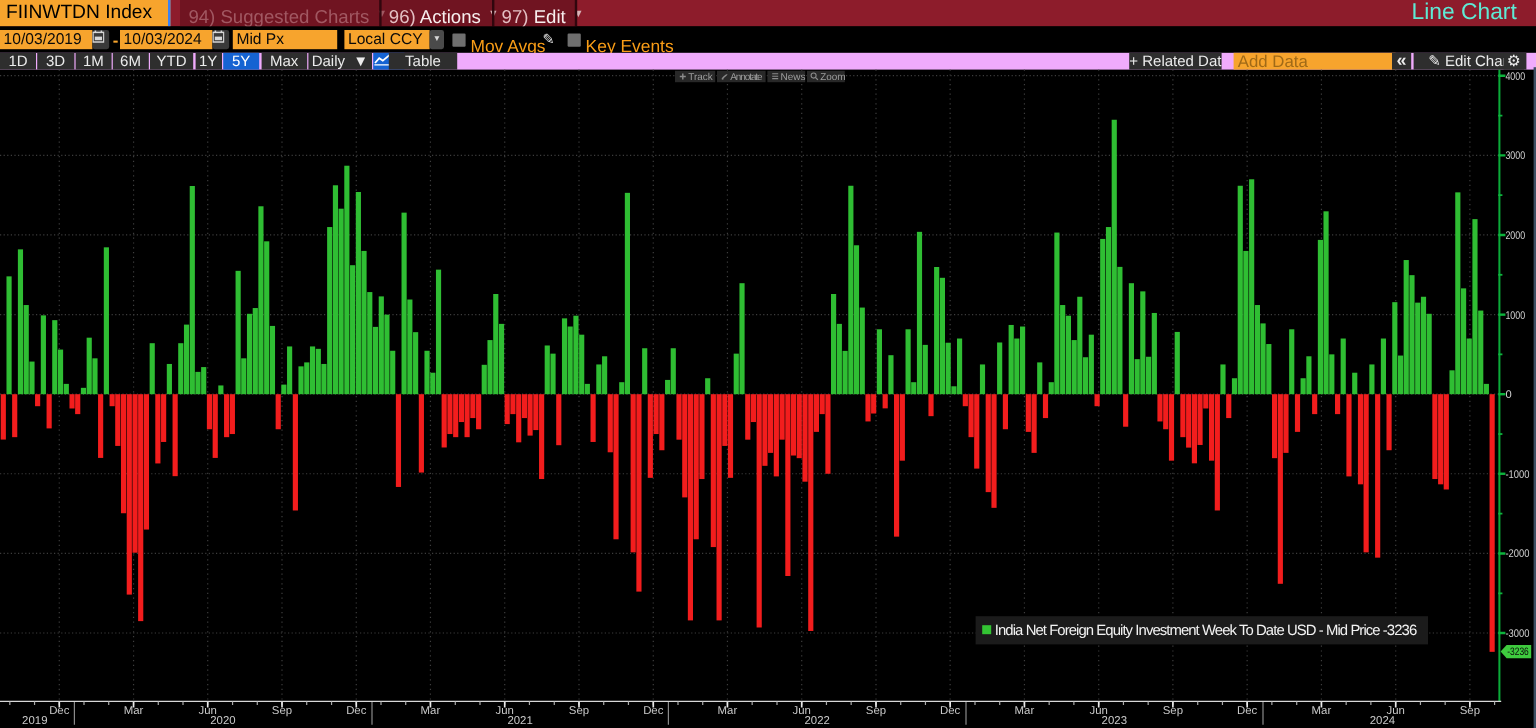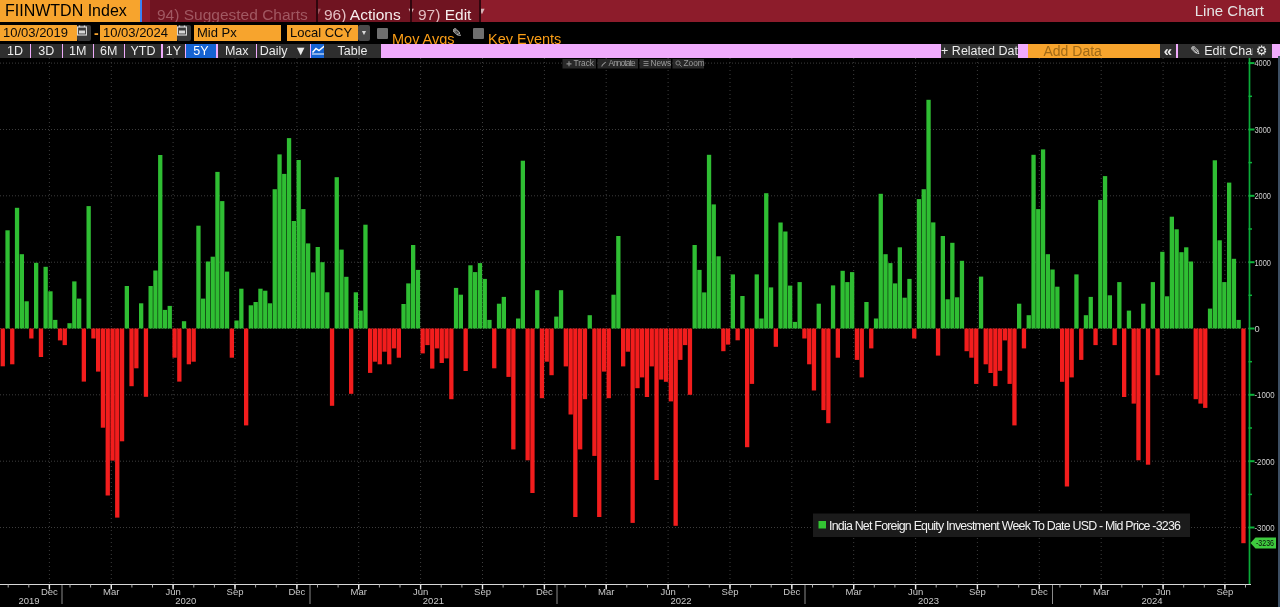--- a/index.html
+++ b/index.html
@@ -3,21 +3,21 @@
 <style>
 *{margin:0;padding:0;box-sizing:border-box}
 body{width:1280px;height:607px;background:#000;font-family:"Liberation Sans",sans-serif;overflow:hidden;position:relative}
 .r1{position:absolute;left:0;top:0;width:1280px;height:21.5px;background:#8d1c2b}
 .r1 .dark{position:absolute;left:150px;top:0;width:330px;height:21.5px;background:#701421}
 .secbox{position:absolute;top:6px;height:26px;display:flex;align-items:flex-start}
 .tick{position:absolute;top:0;height:21.5px;width:2px;background:#30060d}
 .idxbox{position:absolute;left:0;top:0;width:142px;height:21.5px;background:#f7a42d;color:#000;
  font-size:16px;display:flex;align-items:center;padding-left:5px;border-right:2px solid #3b82f6}
 .r1t{font-size:15.5px;white-space:nowrap}
-.linechart{position:absolute;right:16px;top:0;height:21.5px;display:flex;align-items:center;color:#e5e5e5;font-size:15px}
+.linechart{position:absolute;right:16px;top:0;height:21.5px;display:flex;align-items:center;color:#5eead4;font-size:19px}
 .r2{position:absolute;left:0;top:22px;width:1280px;height:22px;background:#000}
 .obox{position:absolute;top:3px;height:15.5px;background:#f7a42d;color:#0a0a0a;font-size:13px;display:flex;align-items:center;padding-left:3px;white-space:nowrap}
 .calbtn{position:absolute;top:3px;height:15.5px;width:14px;background:#3a3a3a;display:flex;align-items:center;justify-content:center;border-radius:2px}
 .ddbtn{position:absolute;top:3px;height:15.5px;width:12px;background:#4a4a4a;color:#d8d8d8;font-size:7px;display:flex;align-items:center;justify-content:center;border-radius:2px}
 .chk{position:absolute;top:6px;width:11px;height:11px;background:#6f6f6f;border-radius:1px}
 .olab{position:absolute;top:0;height:34px;display:flex;align-items:center;color:#fa9d16;font-size:14.5px}
 .r3{position:absolute;left:0;top:43.5px;width:1280px;height:14.5px;background:#f0abfc}
 .btn{position:absolute;top:0;height:14.5px;background:#2e2e2e;color:#ececec;font-size:12.5px;display:flex;align-items:center;justify-content:center}
 .blue{background:#1563d2;color:#fff}
 svg{position:absolute;left:0;top:0}
@@ -87,21 +87,21 @@
  <div class="btn" style="left:218px;width:37.5px">Max</div>
  <div class="btn" style="left:257px;width:52.5px">Daily&nbsp;&nbsp;▼</div>
  <div class="btn blue" style="left:311px;width:26px">
       <svg width="16" height="11" viewBox="0 0 16 11">
         <polyline points="1.5,8.5 5,4.5 8,6.5 14,1.5" fill="none" stroke="#fff" stroke-width="1.5"></polyline>
         <line x1="1" y1="10" x2="15" y2="10" stroke="#fff" stroke-width="1"></line>
       </svg>
     </div>
  <div class="btn" style="left:324px;width:57px">Table</div>
  <div class="btn" style="left:941px;width:77px">+&nbsp;Related&nbsp;Dat</div>
- <div class="btn" style="left:1027.5px;width:135px;background:#f7a42d;color:#a06a17;justify-content:flex-start;padding-left:16px;font-size:14px">Add Data</div>
+ <div class="btn" style="left:1027.5px;width:135px;background:#f7a42d;color:#a06a17;justify-content:flex-start;padding-left:4px;font-size:14px">Add Data</div>
  <div class="btn" style="left:1160px;width:16px;font-size:15px;font-weight:bold">«</div>
  <div class="btn" style="left:1178px;width:94px">✎&nbsp;Edit&nbsp;Chart</div>
  <div class="btn" style="left:1253px;width:17px;font-size:13px">⚙</div>
 </div>
 
 <svg width="1280" height="549" viewBox="0 58 1280 549" style="top:58px">
 <line x1="0" y1="63.1" x2="1249.5" y2="63.1" stroke="#3d3d3d" stroke-width="1" stroke-dasharray="1 2"></line>
 <line x1="0" y1="129.5" x2="1249.5" y2="129.5" stroke="#3d3d3d" stroke-width="1" stroke-dasharray="1 2"></line>
 <line x1="0" y1="195.8" x2="1249.5" y2="195.8" stroke="#3d3d3d" stroke-width="1" stroke-dasharray="1 2"></line>
 <line x1="0" y1="262.2" x2="1249.5" y2="262.2" stroke="#3d3d3d" stroke-width="1" stroke-dasharray="1 2"></line>

